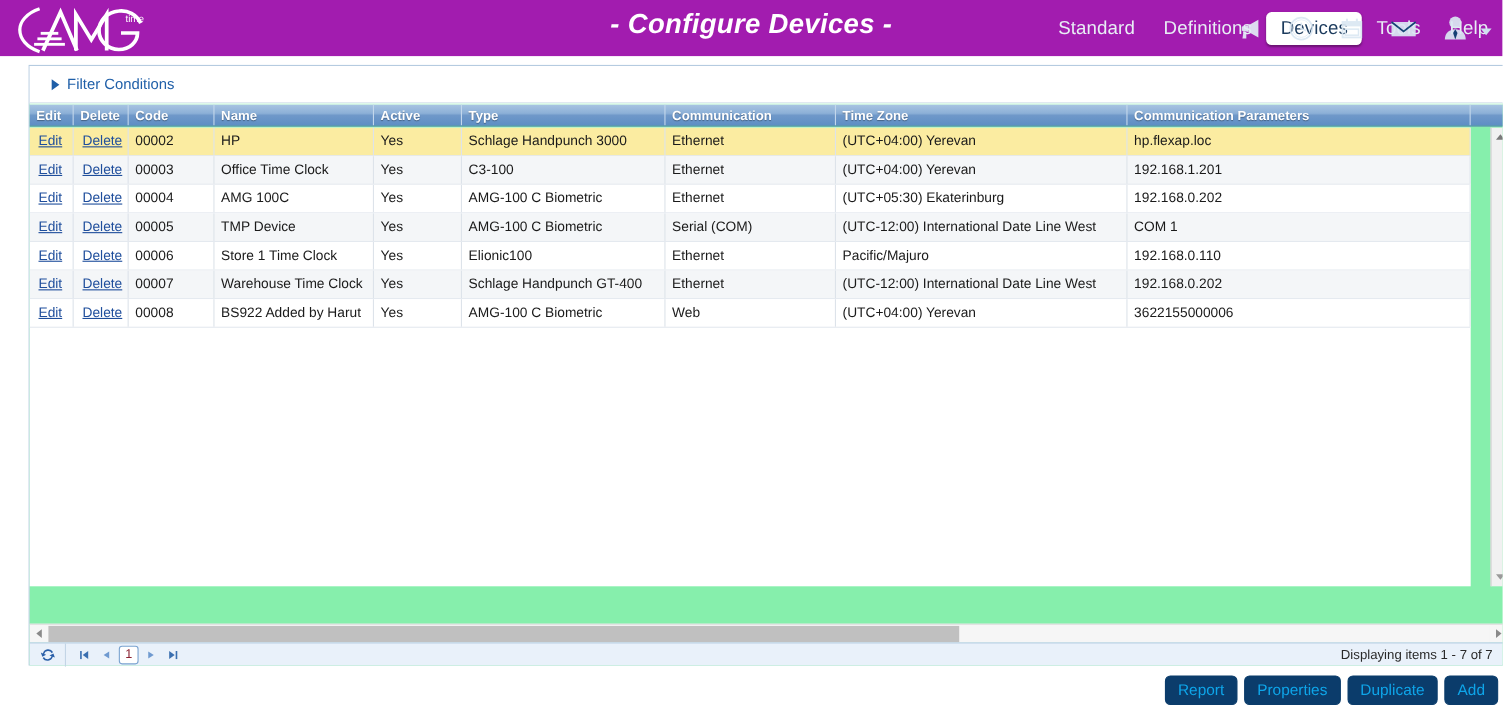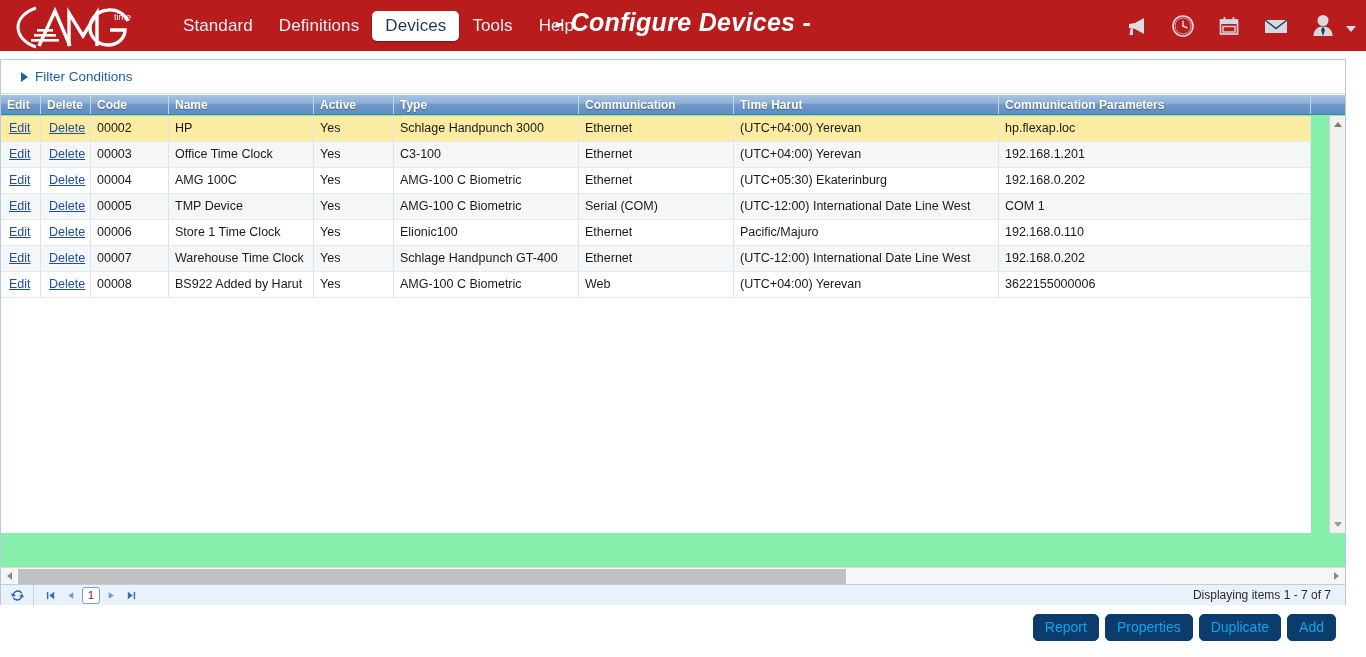--- a/index.html
+++ b/index.html
@@ -8,22 +8,22 @@
     width: 1366px; height: 657px;
     background: #ffffff;
     font-family: "Liberation Sans", sans-serif;
     overflow: hidden;
   }
 
   
   #topbar {
     position: relative;
     width: 1366px; height: 51px;
-    background: #b91c1c;
-    display: flex; align-items: center;
+    background: #a21caf;
+    display: flex; align-items: center; justify-content: space-between;
   }
   #logo-wrap { width: 150px; height: 51px; position: relative; flex: 0 0 150px; }
   #logo-wrap svg { position: absolute; left: 6px; top: 2px; }
 
   .nav-menu { display: flex; align-items: center; gap: 0px; margin-left: 20px; }
   .nav-item {
     color: #e8eef5;
     font-size: 17px;
     padding: 5px 13px;
     cursor: pointer;
@@ -64,21 +64,21 @@
     margin-left: -10px;
     margin-top: 6px;
     cursor: pointer;
   }
 
   
   #page {
     width: 1366px;
     height: 606px;
     background: #ffffff;
-    padding: 8px 10px 0 0;
+    padding: 8px 10px 0 26px;
   }
   #panel {
     border: 1px solid #b5cbe0;
     background: #ffffff;
     width: 1346px;
     height: 546px;
   }
 
   
   #filter-bar {
@@ -343,21 +343,21 @@
     <div id="grid-wrap">
 
       <div id="grid-header">
         <div class="hcell c-edit">Edit</div>
         <div class="hcell c-del">Delete</div>
         <div class="hcell c-code">Code</div>
         <div class="hcell c-name">Name</div>
         <div class="hcell c-act">Active</div>
         <div class="hcell c-type">Type</div>
         <div class="hcell c-comm">Communication</div>
-        <div class="hcell c-tz">Time Harut</div>
+        <div class="hcell c-tz">Time Zone</div>
         <div class="hcell c-param">Communication Parameters</div>
         <div class="hcell last"></div>
       </div>
 
       <div id="grid-body">
           <div class="grow sel">
             <div class="gcell c-edit ctr"><span class="glink">Edit</span></div>
             <div class="gcell c-del ctr"><span class="glink">Delete</span></div>
             <div class="gcell c-code">00002</div>
             <div class="gcell c-name">HP</div>

